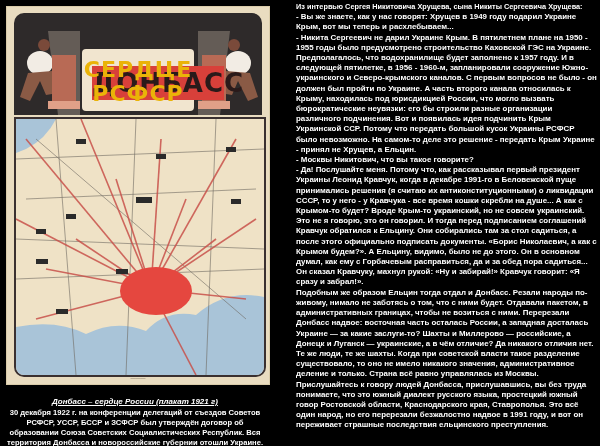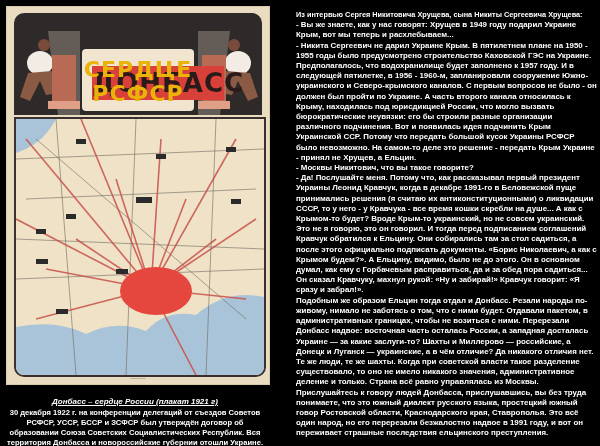--- a/index.html
+++ b/index.html
@@ -56,21 +56,21 @@
       color: #fff; font-size: 8px; font-weight: bold; text-align: center;
       font-style: italic;
       text-decoration: underline;
     }
     .caption-body {
       position: absolute; left: 2px; top: 408px; width: 266px;
       color: #fff; font-size: 7.6px; font-weight: bold; text-align: center;
       line-height: 10px;
     }
     .article {
-      position: absolute; left: 296px; top: 10px; width: 302px;
+      position: absolute; left: 296px; top: 2px; width: 302px;
       color: #fff; font-size: 7.9px; font-weight: bold; line-height: 10.2px;
     }
     .article p { margin: 0; }
     .article .intro { font-size: 7.3px; }
   </style>
 </head>
 <body>
 
 <div class="poster">
   <div class="poster-top">

